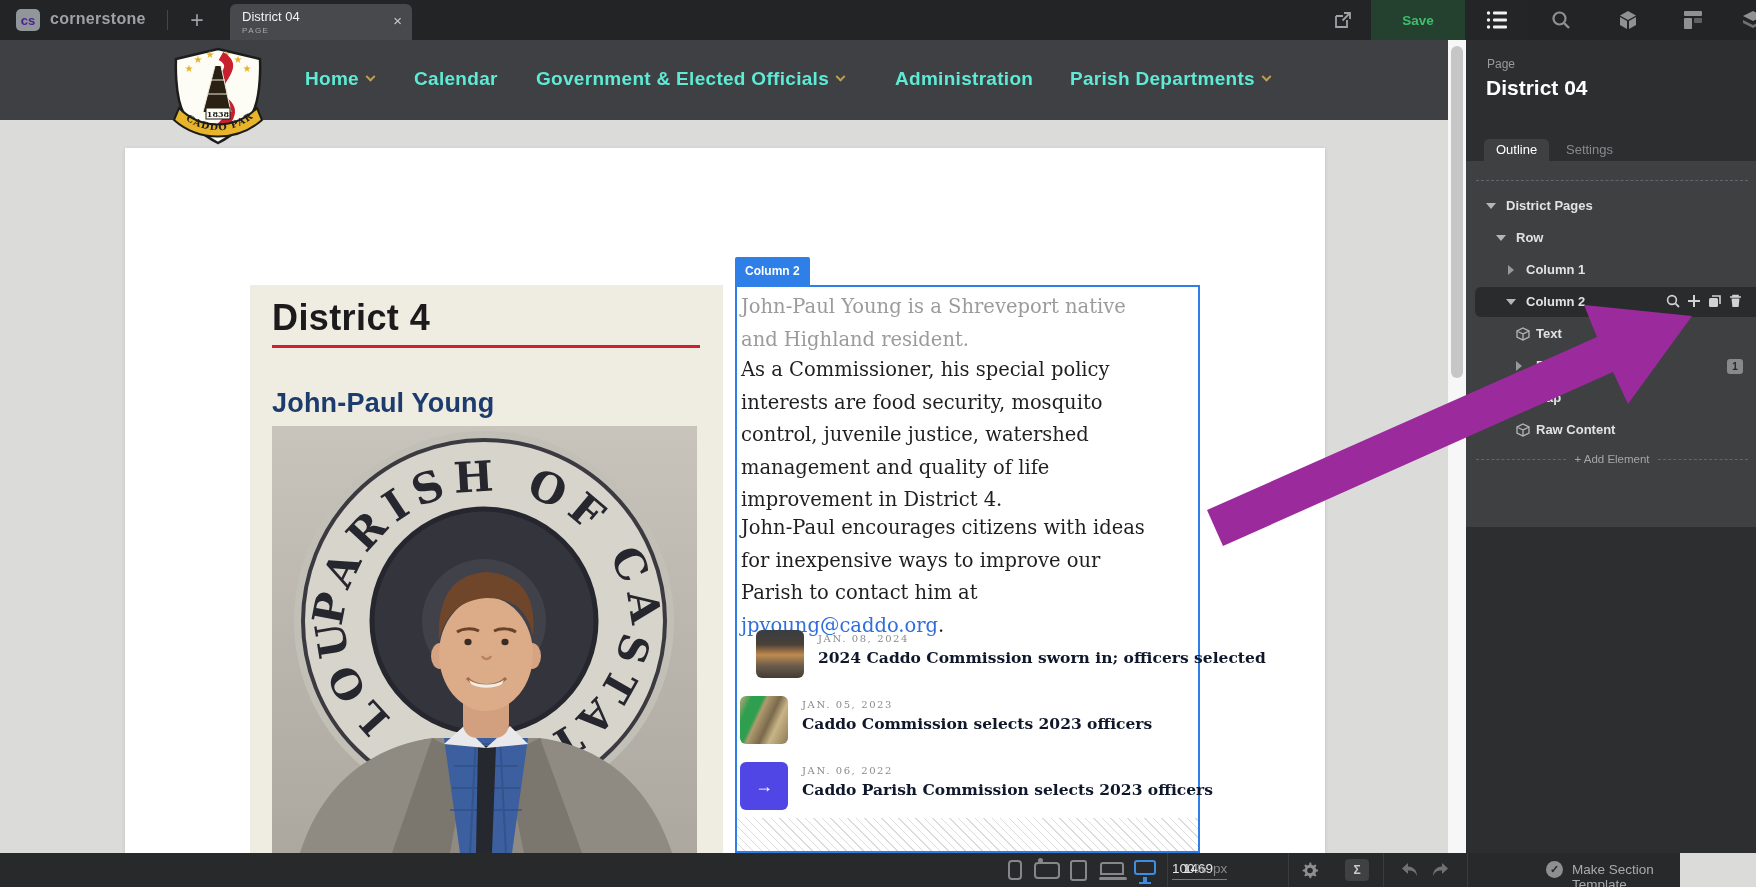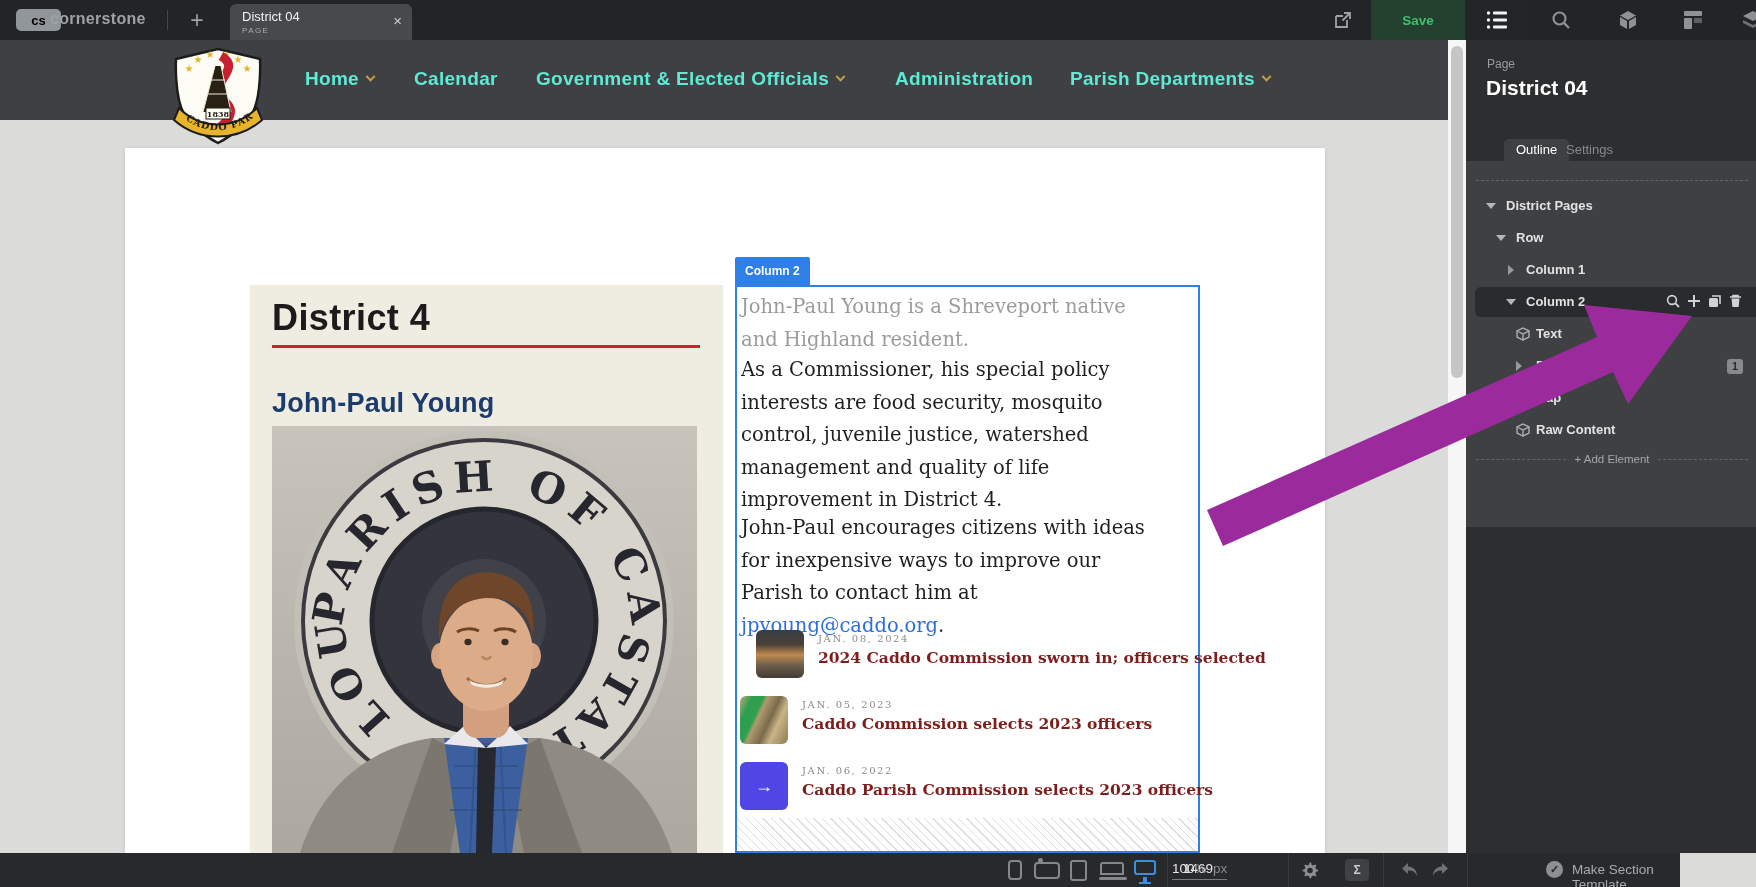--- a/index.html
+++ b/index.html
@@ -3,22 +3,22 @@
 <meta charset="utf-8">
 <style>
   html,body{margin:0;padding:0;background:#111;}
   *{box-sizing:border-box;}
   .stage{position:relative;width:1756px;height:887px;overflow:hidden;
          font-family:"Liberation Sans",sans-serif;background:#dbdbd9;}
   .abs{position:absolute;}
 
   
   .topbar{left:0;top:0;width:1756px;height:40px;background:#222426;overflow:hidden;}
-  .cs-badge{left:16px;top:9px;width:45px;height:22px;background:#90969a;border-radius:5px;
-            color:#000000;font-weight:bold;font-size:13px;display:flex;align-items:center;justify-content:center;}
+  .cs-badge{left:16px;top:9px;width:24px;height:22px;background:#90969a;border-radius:5px;
+            color:#4c1d95;font-weight:bold;font-size:13px;display:flex;align-items:center;justify-content:center;}
   .brand{left:50px;top:10px;color:#9ea2a4;font-weight:bold;font-size:16px;letter-spacing:.3px;}
   .tb-divider{left:167px;top:10px;width:1px;height:20px;background:#44464a;}
   .newtab{left:181px;top:4px;width:32px;height:32px;color:#9ea2a4;font-size:23px;font-weight:300;
           display:flex;align-items:center;justify-content:center;cursor:pointer;}
   .doc-tab{left:230px;top:4px;width:182px;height:36px;background:#47494c;border-radius:6px 6px 0 0;
            color:#fff;padding:5px 10px 0 12px;}
   .doc-tab .t-title{font-size:13px;color:#f2f2f2;}
   .doc-tab .t-type{font-size:8px;color:#a9abad;letter-spacing:1.4px;margin-top:2px;}
   .doc-tab .t-close{position:absolute;right:10px;top:8px;color:#c9cbcd;font-size:15px;cursor:pointer;}
   .icon-btn{display:flex;align-items:center;justify-content:center;cursor:pointer;}
@@ -46,36 +46,36 @@
               padding:7px 10px 0 10px;border-radius:2px 2px 0 0;}
   .serif{font-family:"DejaVu Serif","Liberation Serif",serif;}
   .para{position:absolute;left:741px;width:424px;font-size:19.5px;line-height:32.5px;}
   .p-gray{color:#9b9b9b;}
   .p-black{color:#1f1f1f;}
   .email-link{color:#2f6fdb;text-decoration:none;cursor:pointer;}
   .news-item{position:absolute;left:740px;width:440px;height:50px;cursor:pointer;}
   .news-thumb{position:absolute;left:0;top:0;width:48px;height:48px;border-radius:6px;overflow:hidden;}
   .news-date{position:absolute;left:62px;top:3px;font-size:10px;letter-spacing:1.6px;color:#8a8a8a;
              font-family:"DejaVu Serif",serif;}
-  .news-title{position:absolute;left:62px;top:18px;font-size:15.5px;font-weight:bold;color:#7f1d1d;
+  .news-title{position:absolute;left:62px;top:18px;font-size:15.5px;font-weight:bold;color:#0f172a;
               font-family:"DejaVu Serif","Liberation Serif",serif;white-space:nowrap;}
   .arrow-tile{background:#4f46e5;color:#fff;display:flex;align-items:center;justify-content:center;
               font-size:18px;}
   .hatch{left:737px;top:818px;width:461px;height:33px;background:repeating-linear-gradient(45deg,#ffffff 0 5px,#dcdcdc 5px 6px);}
 
   
   .pv-track{left:1448px;top:40px;width:18px;height:813px;background:#f7f7f7;}
   .pv-thumb{left:1451px;top:46px;width:12px;height:332px;background:#c6c6c6;border-radius:6px;cursor:pointer;}
 
   
   .sidebar{left:1466px;top:40px;width:290px;height:813px;background:#2c2e30;}
   .sb-kicker{position:absolute;left:21px;top:17px;font-size:12px;color:#989a9c;}
   .sb-title{position:absolute;left:20px;top:36px;font-size:21px;font-weight:600;color:#fff;}
   .sb-tab{position:absolute;top:99px;height:22px;font-size:13px;padding:3px 12px 0 12px;cursor:pointer;}
-  .sb-tab.active{left:18px;background:#3e4042;color:#fff;border-radius:5px 5px 0 0;margin-left:20px;}
+  .sb-tab.active{left:18px;background:#3e4042;color:#fff;border-radius:5px 5px 0 0;}
   .sb-tab.idle{left:88px;color:#87898b;}
   .sb-panel{position:absolute;left:0;top:121px;width:290px;height:366px;background:#3e4042;}
   .dash-sep{position:absolute;left:10px;right:8px;top:19px;border-top:1px dashed #63656a;}
   .tree-row{position:absolute;left:0;width:290px;height:30px;font-size:13px;font-weight:600;color:#e2e2e2;cursor:pointer;}
   .tree-row .lbl{position:absolute;top:7px;}
   .sel-bg{position:absolute;left:9px;top:126px;width:281px;height:30px;background:#292b2d;border-radius:6px 0 0 6px;}
   .caret-d{position:absolute;top:12px;width:0;height:0;border-left:5px solid transparent;border-right:5px solid transparent;
            border-top:6px solid #b4b6b8;cursor:pointer;}
   .caret-r{position:absolute;top:10px;width:0;height:0;border-top:5px solid transparent;border-bottom:5px solid transparent;
            border-left:6px solid #97999b;cursor:pointer;}

